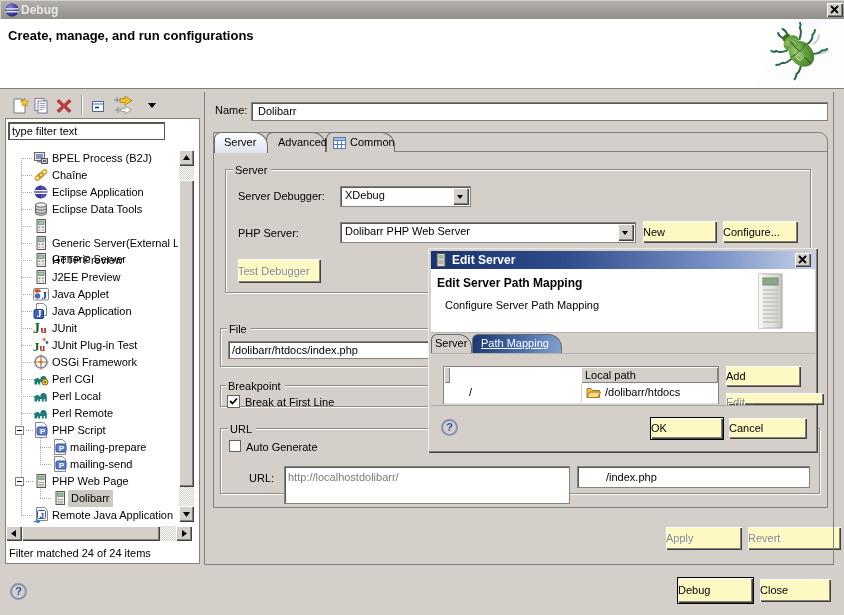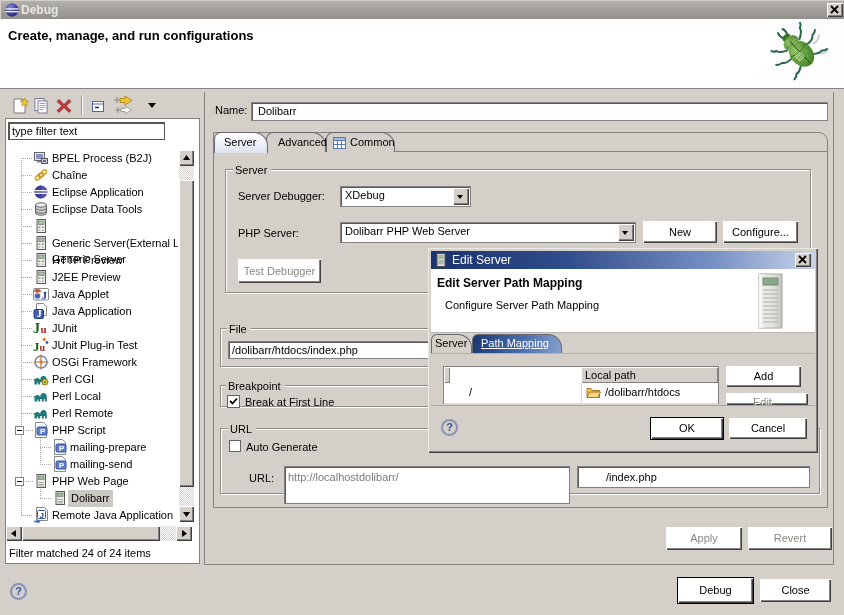--- a/index.html
+++ b/index.html
@@ -8,24 +8,24 @@
   position:relative;
   font-family:"Liberation Sans", sans-serif;
   font-size:11px;
   background:#d4d0c9;
   color:#000;
 }
 .abs { position:absolute; }
 
 .btn {
   position:absolute;
-  background:#ffffff;
+  background:#fef9c3;
   box-shadow: inset 1px 1px 0 #ffffff, inset -1px -1px 0 #404040, inset -2px -2px 0 #848280;
   font-size:11px;
-  text-align:center;
+  text-align:left;
   color:#000;
 }
 .btn.disabled { color:#8a8880; text-shadow:1px 1px 0 #ffffff; }
 
 .inp {
   position:absolute;
   background:#fff;
   border:1px solid #848280;
   box-shadow: inset 1px 1px 0 #5a5a58;
   font-size:11px;
@@ -128,21 +128,21 @@
 #dlg {
   position:absolute; left:428px; top:248px; width:390px; height:205px;
   background:#d4d0c9;
   box-shadow: inset 1px 1px 0 #eceae6, inset -1px -1px 0 #404040, inset -2px -2px 0 #848280, inset 2px 2px 0 #d4d0c9;
   z-index:50;
 }
 #dlgtitle {
   position:absolute; left:3px; top:3px; right:3px; height:18px;
   background:linear-gradient(90deg, #1a336e 0%, #2f4c8c 35%, #7b93c6 75%, #c6d2e8 100%);
 }
-#dlgtitle .dtext { position:absolute; left:21px; top:2px; color:#fff; font-weight:normal; font-size:12px; }
+#dlgtitle .dtext { position:absolute; left:21px; top:2px; color:#fff; font-weight:bold; font-size:12px; }
 #dlghead {
   position:absolute; left:3px; top:21px; right:3px; height:64px;
   background:#fff;
   border-bottom:1px solid #b8b6b0;
 }
 .dtab {
   position:absolute;
   border:1px solid #6a6a74;
   border-bottom:none;
   border-radius:6px 14px 0 0;
@@ -562,21 +562,21 @@
 <div class="grp" style="left:220px;top:428px;width:600px;height:66px;">
   <div class="glbl">URL</div>
 </div>
 <div class="chk" style="left:229px;top:440px;width:12px;height:12px;"></div>
 <div class="lbl" style="left:246px;top:441px;">Auto Generate</div>
 <div class="lbl" style="left:249px;top:472px;">URL:</div>
 <div class="inp" style="left:284px;top:466px;width:286px;height:38px;line-height:20px;background:#ffffff;color:#7c7a76;">http://localhostdolibarr/</div>
 <div class="inp" style="left:577px;top:466px;width:233px;height:22px;line-height:20px;padding-left:28px;">/index.php</div>
 
 <div class="btn disabled" style="left:666px;top:527px;width:76px;height:23px;line-height:23px;">Apply</div>
-<div class="btn disabled" style="left:748px;top:527px;width:84px;height:23px;line-height:23px;">Revert</div>
+<div class="btn disabled" style="left:748px;top:527px;width:93px;height:23px;line-height:23px;">Revert</div>
 <div class="abs" style="left:204px;top:92px;width:630px;height:473px;border-left:1px solid #84827e;border-right:1px solid #84827e;border-bottom:1px solid #84827e;"></div>
 
 <div class="helpc" style="left:10px;top:583px;">?</div>
 <div class="abs" style="left:677px;top:577px;width:77px;height:27px;border:1px solid #000;background:#d4d0c9;z-index:5;">
   <div class="btn" style="left:0;top:0;width:75px;height:25px;line-height:25px;">Debug</div>
 </div>
 <div class="btn" style="left:760px;top:579px;width:71px;height:23px;line-height:23px;">Close</div>
 
 <div id="dlg">
   <div id="dlgtitle">
@@ -615,21 +615,21 @@
   <div class="dtab" style="left:3px;top:86px;width:41px;height:19px;background:#d4d0c9;z-index:2;">
     <div class="abs" style="left:3px;top:2px;">Server</div>
   </div>
   <div class="dtab" style="left:44px;top:86px;width:90px;height:19px;background:linear-gradient(100deg,#1c3870 0%, #486cac 55%, #84a0cc 100%);z-index:3;">
     <div class="abs" style="left:8px;top:2px;color:#fff;text-decoration:underline;">Path Mapping</div>
   </div>
   <div class="abs" style="left:3px;top:105px;width:384px;height:1px;background:#b4b2ac;"></div>
 
   <div class="btn" style="left:298px;top:118px;width:75px;height:21px;line-height:21px;">Add</div>
 
-  <div class="btn disabled" style="left:298px;top:145px;width:82px;height:12px;line-height:18px;overflow:hidden;">Edit...</div>
+  <div class="btn disabled" style="left:298px;top:145px;width:98px;height:12px;line-height:18px;overflow:hidden;">Edit...</div>
 
   <div class="abs" style="left:3px;top:157px;width:384px;height:45px;background:#d4d0c9;border-top:1px solid #a8a6a0;"></div>
   <div class="helpc" style="left:13px;top:171px;">?</div>
   <div class="abs" style="left:222px;top:169px;width:74px;height:23px;border:1px solid #000;background:#d4d0c9;">
     <div class="btn" style="left:0;top:0;width:72px;height:21px;line-height:21px;">OK</div>
   </div>
   <div class="btn" style="left:301px;top:170px;width:78px;height:21px;line-height:21px;">Cancel</div>
 </div>
 
 <div id="ptable">

